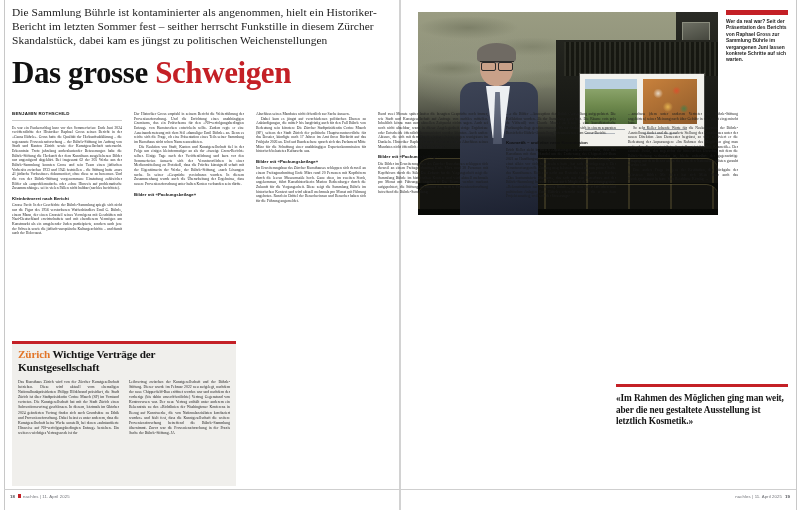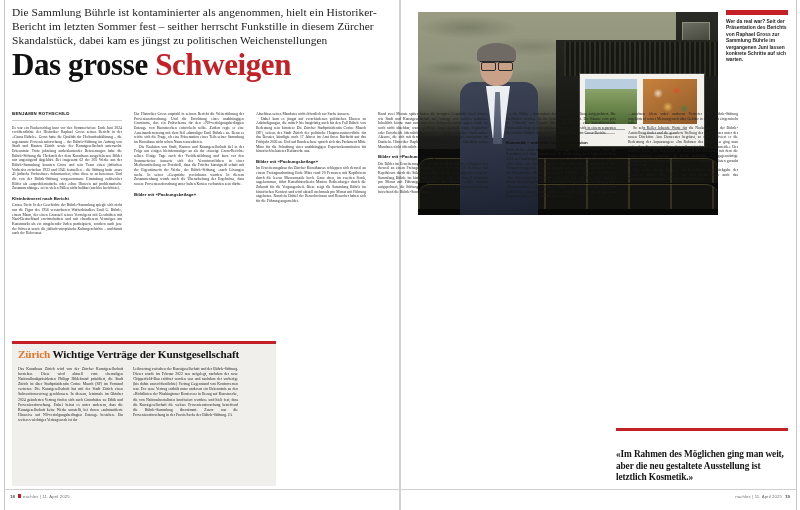--- a/index.html
+++ b/index.html
@@ -51,21 +51,21 @@
     width: 380px;
   }
   .deck {
     font-family: Liberation Serif, serif;
     font-size: 11.4px;
     line-height: 14.2px;
     color: #1b1b1b;
     letter-spacing: 0.05px;
   }
   .headline {
-    margin-top: 0;
+    margin-top: 8px;
     font-family: "Liberation Serif", serif;
     font-weight: bold;
     font-size: 31px;
     line-height: 33px;
     letter-spacing: -0.4px;
     color: #111111;
   }
   .headline .accent { color: #c42026; }
 
   
@@ -269,21 +269,21 @@
     line-height: 6px;
     color: #111;
     margin: 5px 0 1.5px 0;
   }
 
   
   .infobox {
     position: absolute;
     left: 12px;
     top: 341px;
-    width: 264px;
+    width: 224px;
     border-top: 3.4px solid #c42026;
     background: #f0efec;
     padding: 4px 6px 6px 6px;
     box-sizing: border-box;
     height: 145px;
   }
   .infobox .ib-title {
     font-family: "Liberation Serif", serif;
     font-weight: bold;
     font-size: 11.2px;
@@ -305,24 +305,24 @@
     text-align: justify;
     color: #1f1f1f;
     hyphens: auto;
   }
   .infobox .ib-col p { margin: 0; text-indent: 0; }
 
   
   .pullquote {
     position: absolute;
     left: 616px;
-    top: 428px;
+    top: 384px;
     width: 172px;
     border-top: 3.4px solid #c42026;
-    padding-top: 18px;
+    padding-top: 6px;
   }
   .pullquote .pq-text {
     font-family: "Liberation Serif", serif;
     font-weight: bold;
     font-size: 9.3px;
     line-height: 11.6px;
     color: #151515;
     letter-spacing: -0.1px;
   }
 

